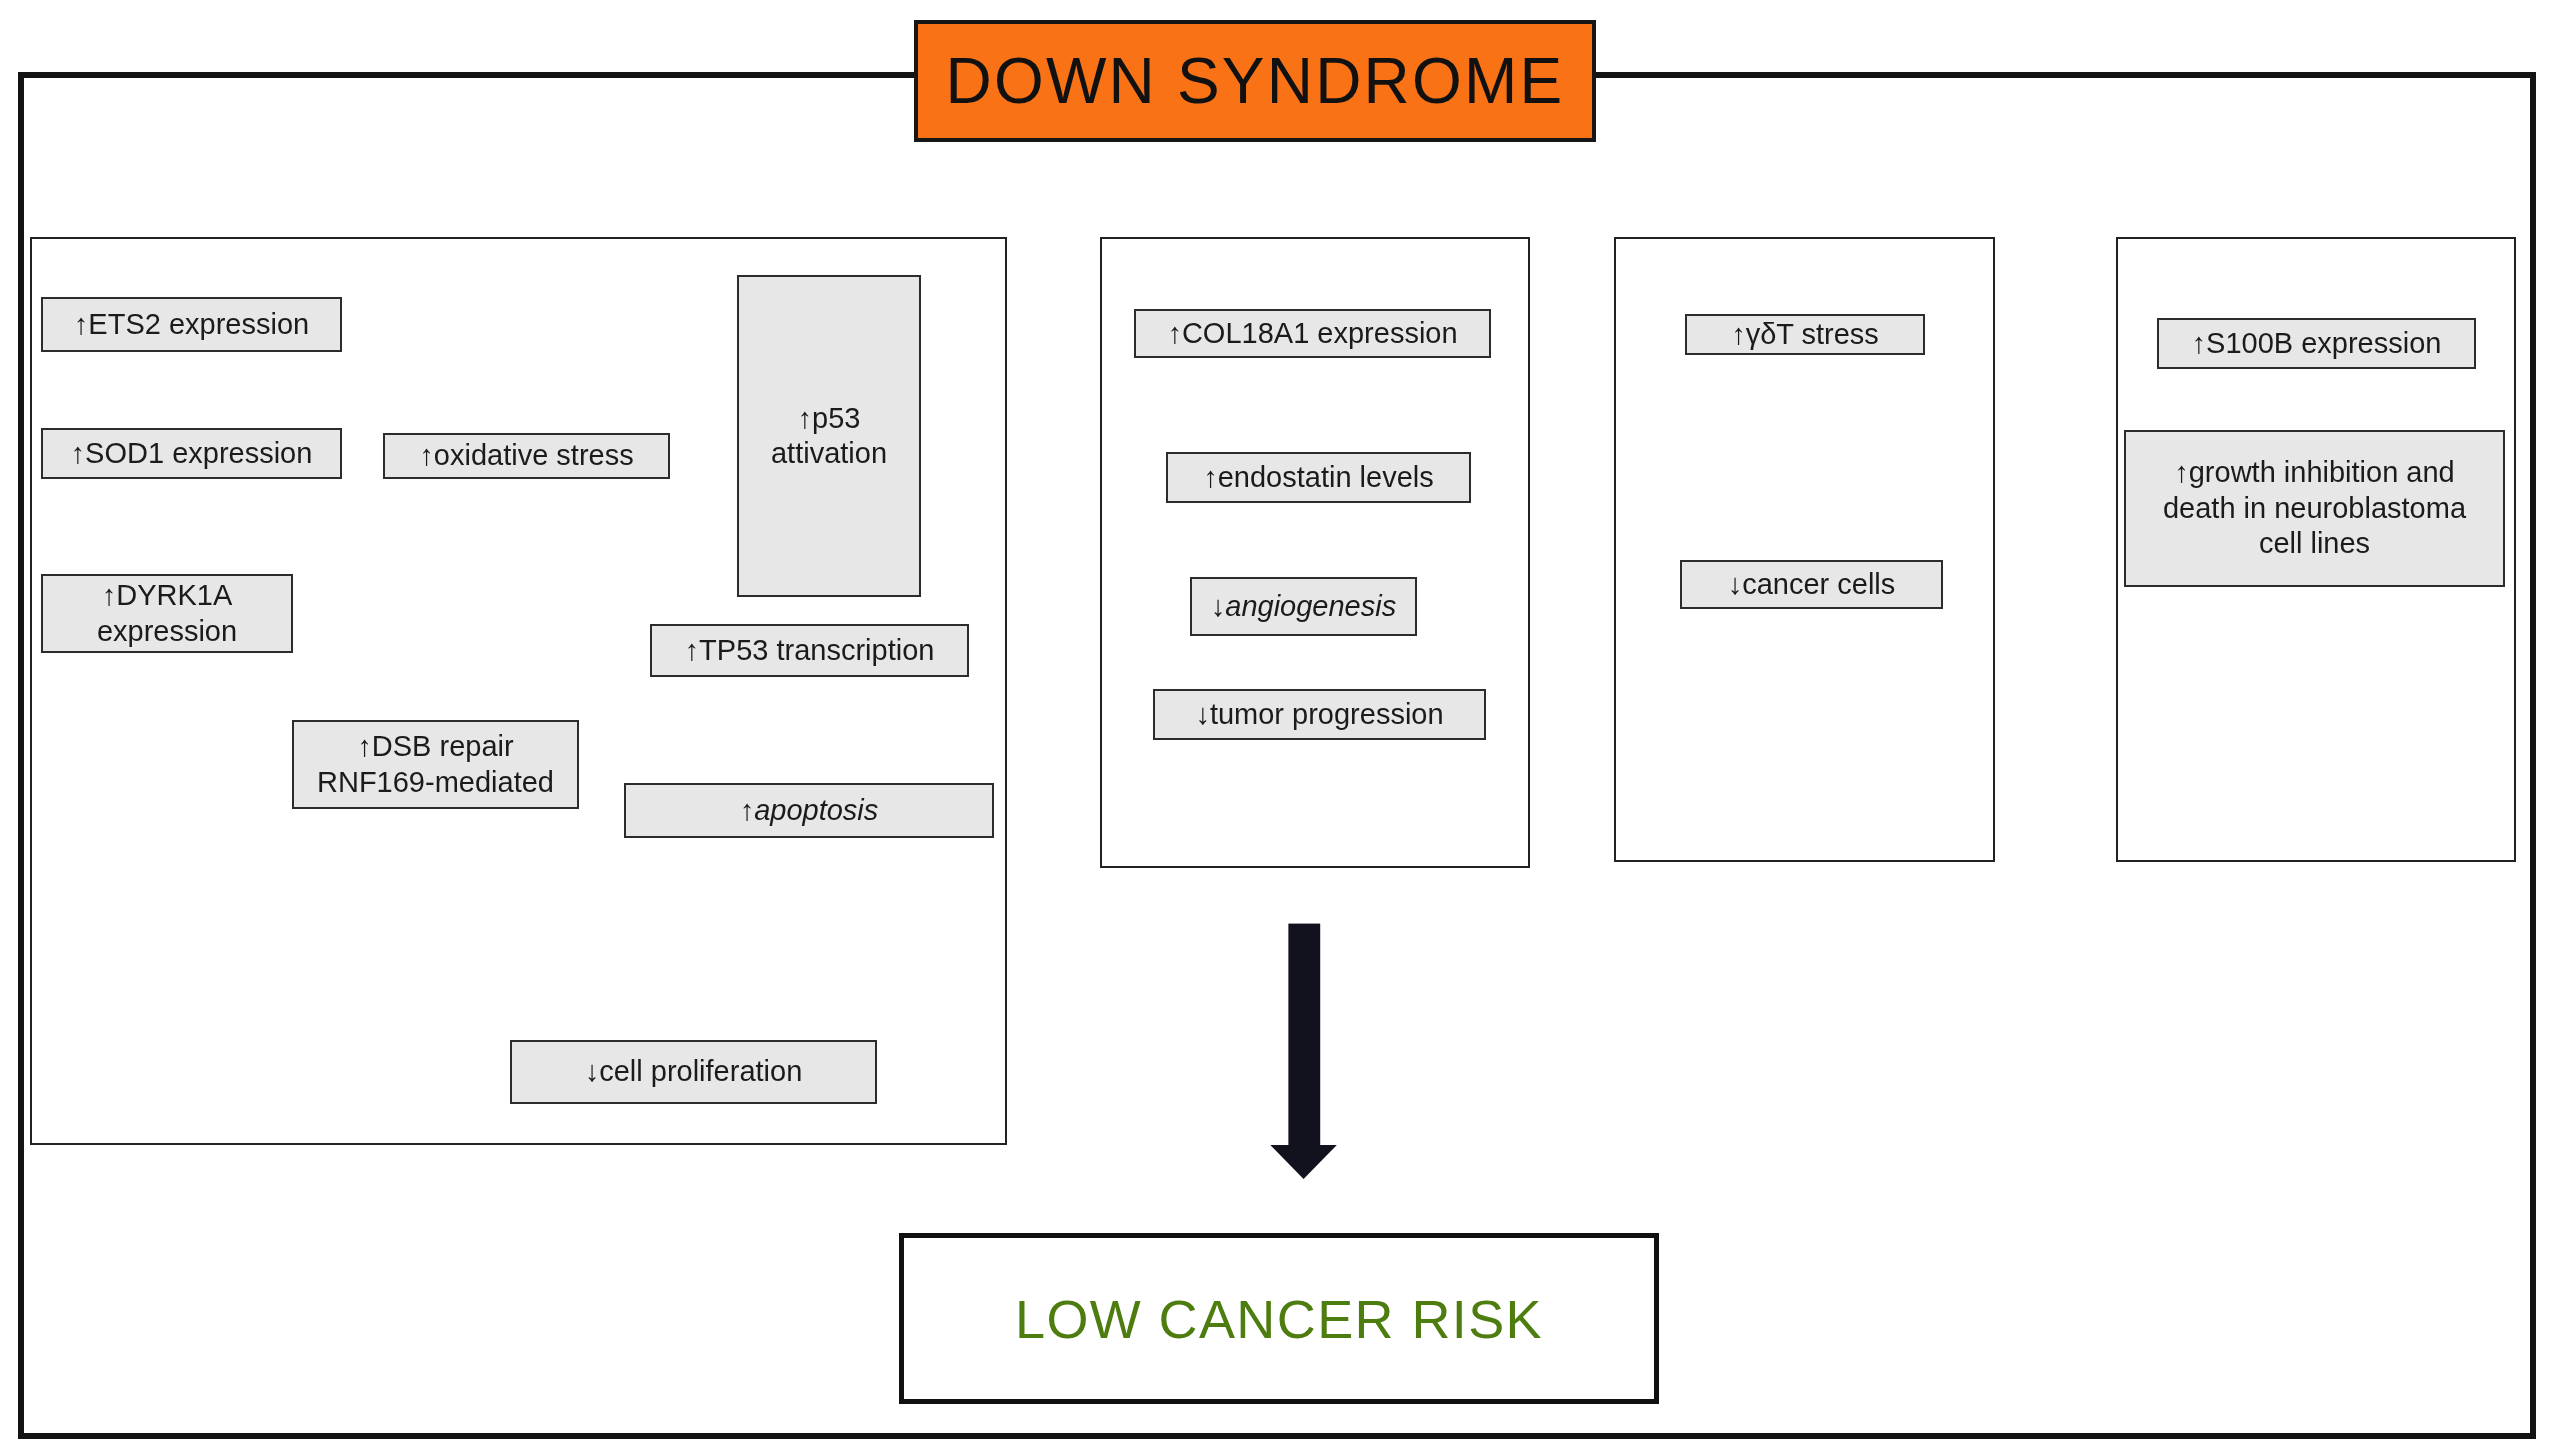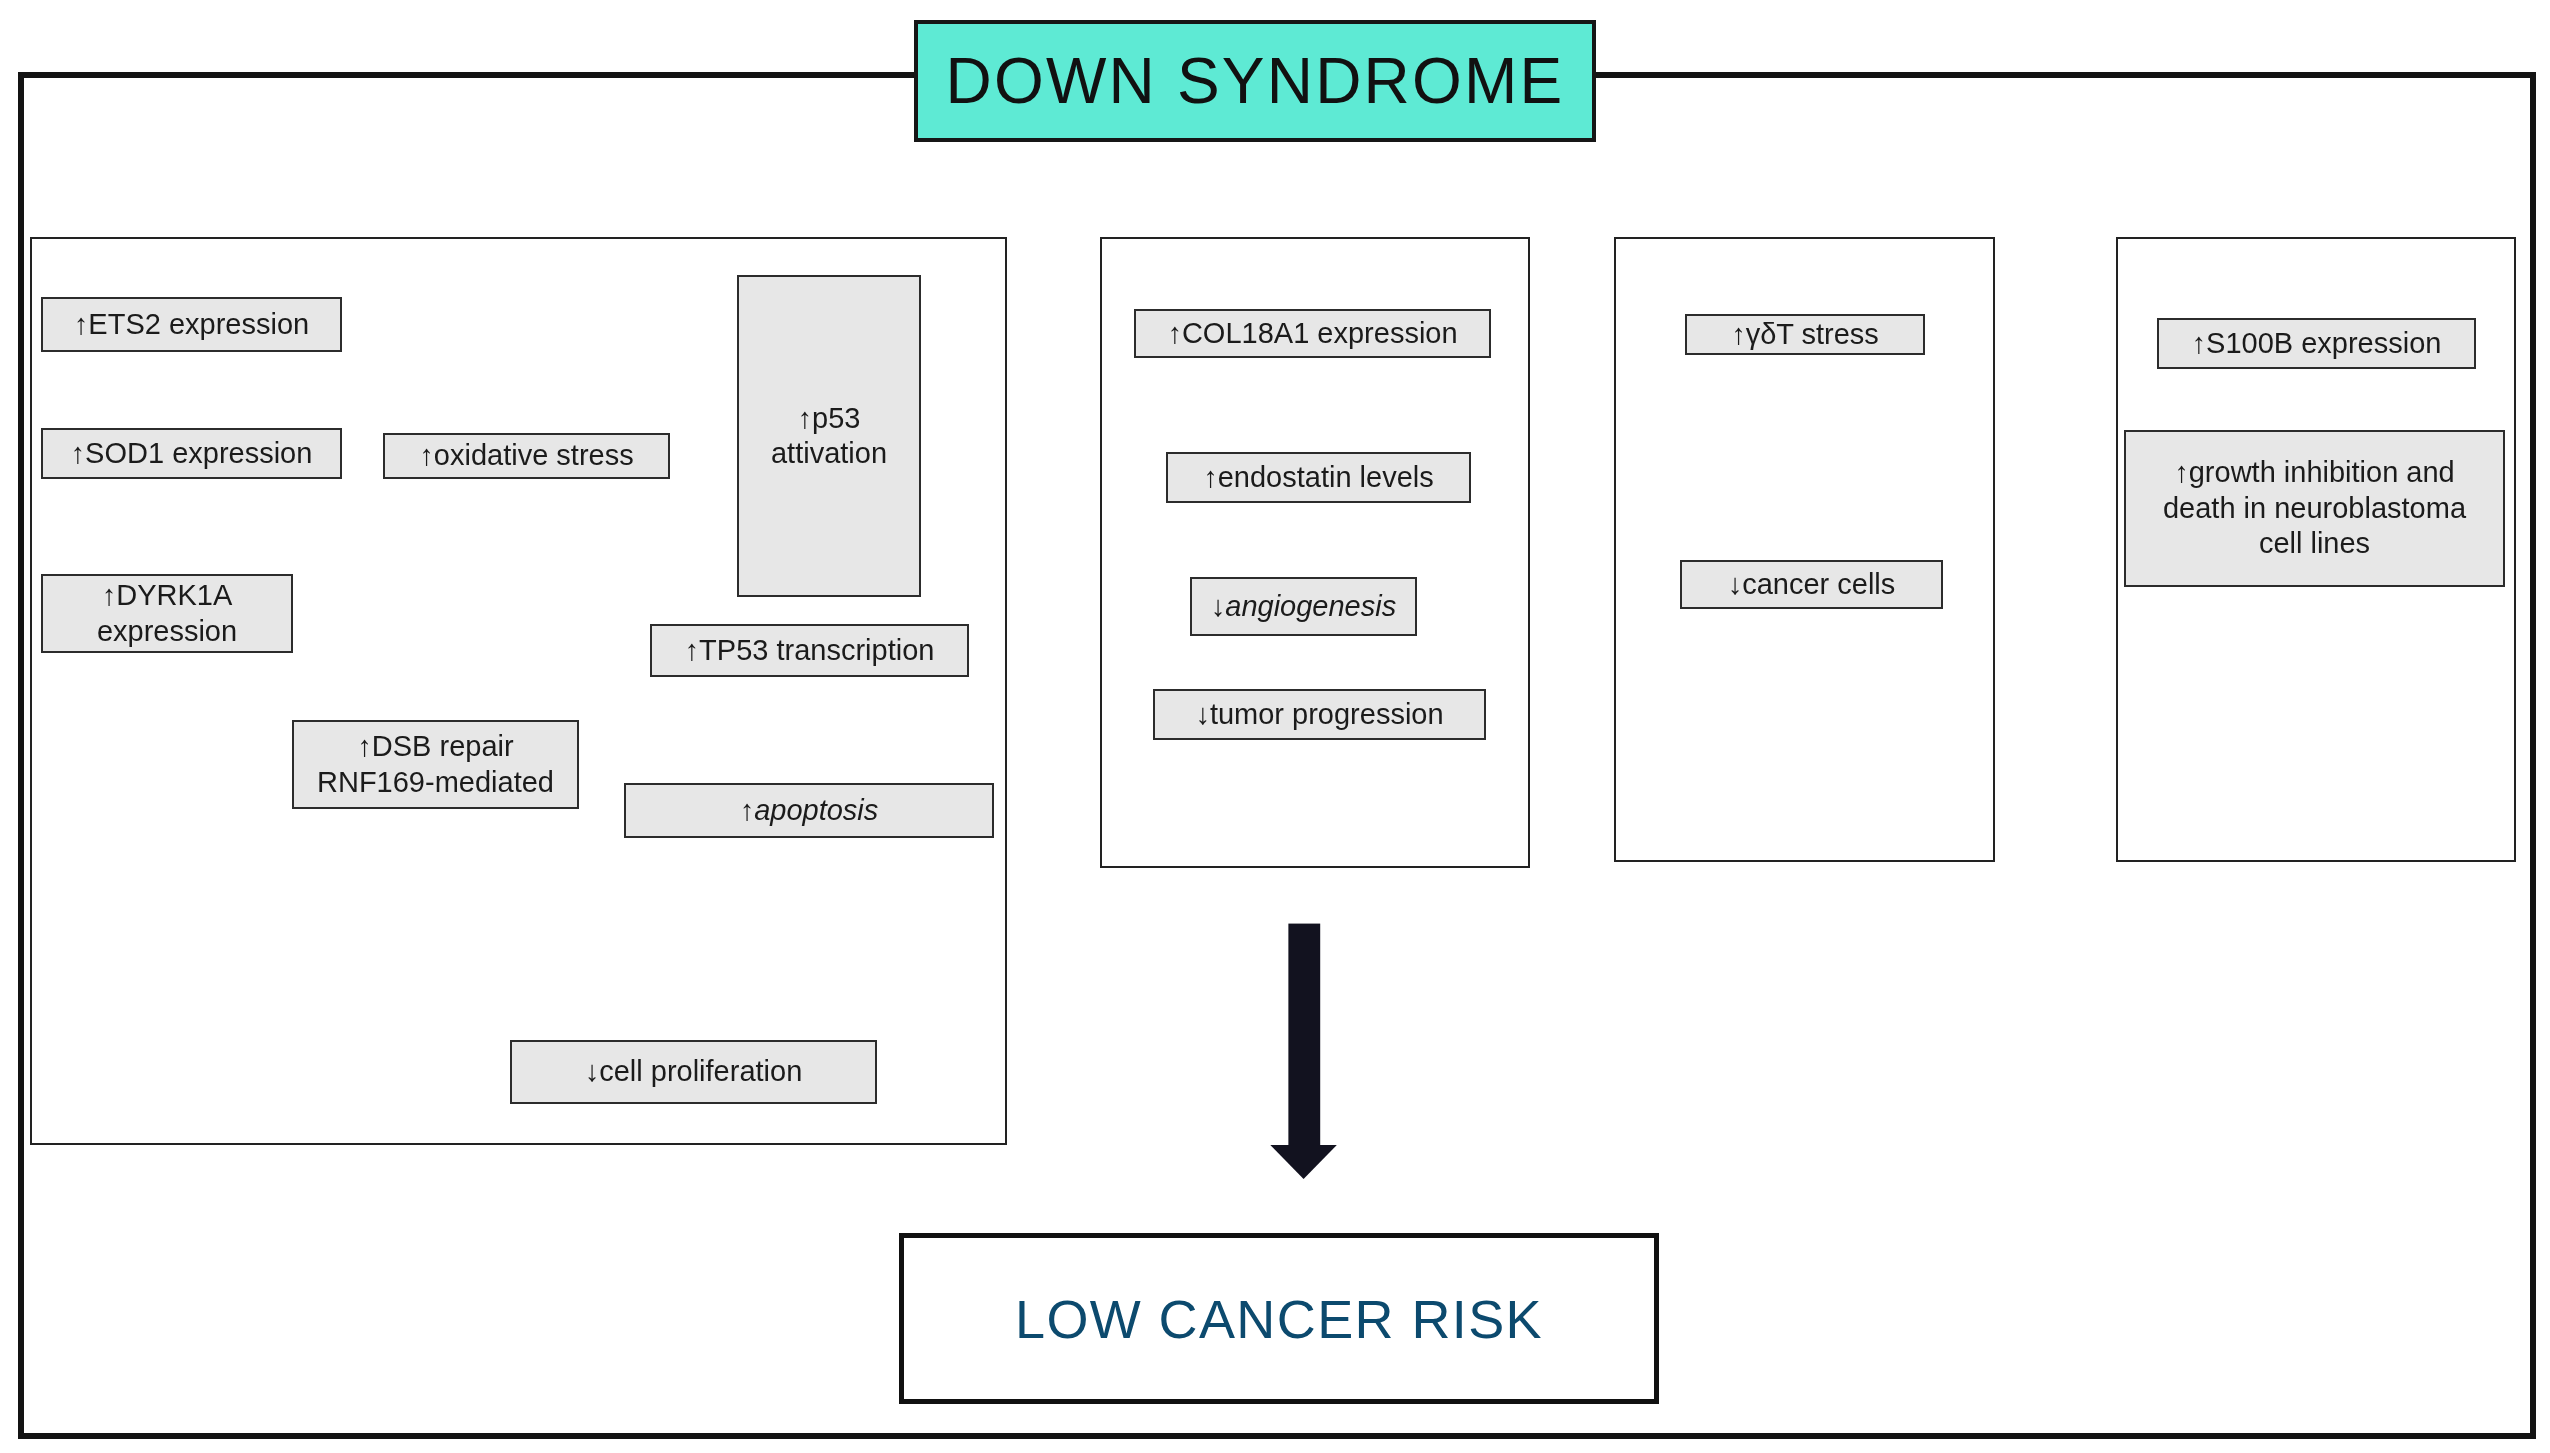--- a/index.html
+++ b/index.html
@@ -10,21 +10,21 @@
     font-family:"Liberation Sans","DejaVu Sans",sans-serif;
     color:#1b1b1b;
     overflow:hidden;
   }
   .frame{
     position:absolute;left:18px;top:72px;width:2518px;height:1367px;
     border:6.5px solid #131313;box-sizing:border-box;background:transparent;
   }
   .title-box{
     position:absolute;left:914px;top:20px;width:682px;height:122px;
-    background:#5eead4;border:4.3px solid #161616;box-sizing:border-box;
+    background:#f97316;border:4.3px solid #161616;box-sizing:border-box;
     display:flex;align-items:center;justify-content:center;
     font-size:64px;letter-spacing:2.2px;color:#111;
   }
   .panel{
     position:absolute;border:2.9px solid #222;box-sizing:border-box;background:#ffffff;
   }
   .panel.p1{left:30px;top:237px;width:977px;height:908px;}
   .panel.p2{left:1100px;top:237px;width:430px;height:631px;}
   .panel.p3{left:1614px;top:237px;width:381px;height:625px;}
   .panel.p4{left:2116px;top:237px;width:400px;height:625px;}
@@ -33,21 +33,21 @@
     display:flex;align-items:center;justify-content:center;text-align:center;
     white-space:pre-line;font-size:29px;line-height:1.22;color:#1b1b1b;
   }
   #svg-layer{position:absolute;left:0;top:0;width:2550px;height:1453px;}
   line{stroke:#1c1c1c;stroke-width:5;}
   line.thick{stroke-width:7;}
   .conclusion-box{
     position:absolute;left:899px;top:1233px;width:760px;height:171px;
     background:#ffffff;border:5px solid #111;box-sizing:border-box;
     display:flex;align-items:center;justify-content:center;
-    font-size:54px;letter-spacing:1.4px;color:#0c4a6e;
+    font-size:54px;letter-spacing:1.4px;color:#4d7c0f;
   }
   
   .n-ets2{left:41px;top:297px;width:301px;height:55px;}
   .n-sod1{left:41px;top:428px;width:301px;height:51px;}
   .n-oxid{left:383px;top:433px;width:287px;height:46px;}
   .n-p53{left:737px;top:275px;width:184px;height:322px;}
   .n-dyrk1a{left:41px;top:574px;width:252px;height:79px;}
   .n-tp53{left:650px;top:624px;width:319px;height:53px;}
   .n-dsb{left:292px;top:720px;width:287px;height:89px;}
   .n-apop{left:624px;top:783px;width:370px;height:55px;font-style:italic;}

